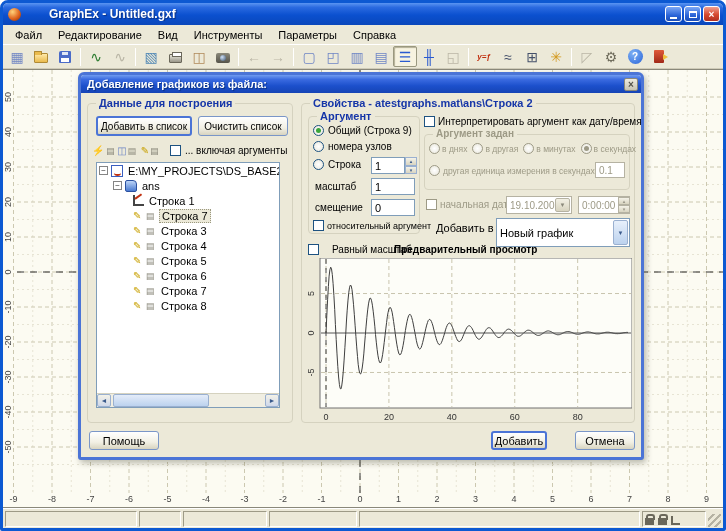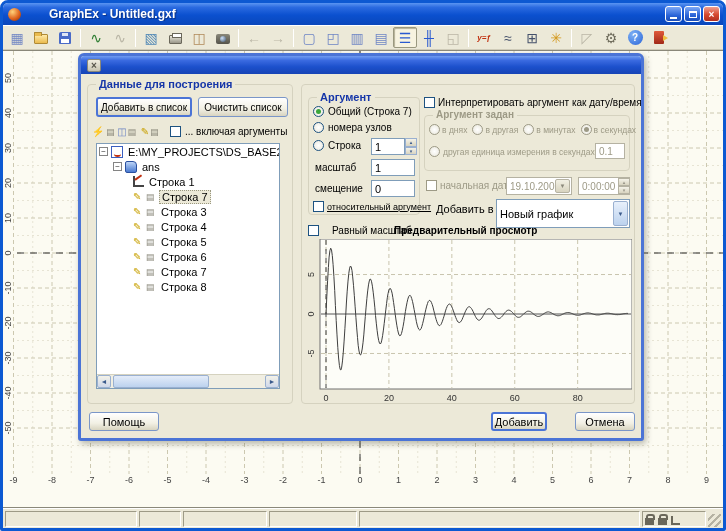--- a/index.html
+++ b/index.html
@@ -138,20 +138,28 @@
         <span class="min-glyph"></span>
       </span>
     <span class="win-btn">
         <span class="max-glyph"></span>
       </span>
     <span class="win-btn close">
         <span>×</span>
       </span>
   </div>
 
+  <div class="menubar" id="menubar">
+      <span class="menu-item">Файл</span>
+      <span class="menu-item">Редактирование</span>
+      <span class="menu-item">Вид</span>
+      <span class="menu-item">Инструменты</span>
+      <span class="menu-item">Параметры</span>
+      <span class="menu-item">Справка</span>
+    </div>
   <div class="toolbar" id="toolbar">
       <span class="tb-btn">
         <span style="color: rgb(114, 135, 196);">▦</span>
       </span>
       <span class="tb-btn">
         <span class="icon-folder"></span>
       </span>
       <span class="tb-btn">
         <span class="icon-floppy"></span>
       </span>
@@ -322,20 +330,21 @@
         <text x="8" y="342" fill="#444" font-size="9" text-anchor="middle" font-family="&quot;Liberation Sans&quot;, sans-serif" transform="rotate(-90 8 342)">-40</text>
         <line x1="14" y1="377" x2="720" y2="377" stroke="#ccc8b0" stroke-dasharray="4 3" stroke-width="1"></line>
         <line x1="14" y1="394.5" x2="720" y2="394.5" stroke="#e7e4d4" stroke-dasharray="2 3" stroke-width="1"></line>
         <text x="8" y="377" fill="#444" font-size="9" text-anchor="middle" font-family="&quot;Liberation Sans&quot;, sans-serif" transform="rotate(-90 8 377)">-50</text>
         <line x1="14" y1="202" x2="720" y2="202" stroke="#333333" stroke-dasharray="7 6" stroke-width="1"></line>
         <line x1="357" y1="0" x2="357" y2="423" stroke="#333333" stroke-dasharray="7 6" stroke-width="1"></line>
       </svg>
 
     <div class="dialog">
       <div class="dlg-titlebar">
+        <span class="dlg-title">Добавление графиков из файла:</span>
         <span class="dlg-close">
             <span>×</span>
           </span>
       </div>
       <div class="dlg-body">
 
         <div class="groupbox" style="left:6px; top:10px; width:206px; height:320px;">
           <span class="legend">Данные для построения</span>
           <button class="xp-btn" style="left:110px; top:12px; width:90px; height:20px; font-size:10px;">Очистить список</button>
           <button class="xp-btn default" style="left:8px; top:12px; width:96px; height:20px; font-size:10px;">Добавить в список</button>
@@ -413,26 +422,27 @@
               <span class="sb-btn">◄</span>
               <span class="sb-track">
                   <span class="sb-thumb"></span>
                 </span>
               <span class="sb-btn">►</span>
             </div>
           </div>
         </div>
 
         <div class="groupbox" style="left:220px; top:10px; width:334px; height:320px;">
+          <span class="legend">Свойства - atestgraphs.mat\ans\Строка 2</span>
 
           <div class="groupbox" style="left:6px; top:12px; width:112px; height:118px;">
             <span class="legend">Аргумент</span>
             <div class="ctl-row small10" style="left:4px; top:8px;">
               <span class="radio checked"></span>
-              <span>Общий (Строка 7)</span>
+              <span>Общий (Строка 9)</span>
             </div>
             <div class="ctl-row small10" style="left:4px; top:24px;">
               <span class="radio"></span>
               <span>номера узлов</span>
             </div>
             <div class="ctl-row small10" style="left:4px; top:42px;">
               <span class="radio"></span>
               <span>Строка</span>
             </div>
             <div class="field" style="left:62px; top:40px; width:34px; height:17px;">1</div>
@@ -441,21 +451,21 @@
                 <span class="arrow-down">▾</span>
             </div>
             <div class="ctl-row small10" style="left:6px; top:64px;">
               <span>масштаб</span>
             </div>
             <div class="field" style="left:62px; top:61px; width:44px; height:17px;">1</div>
             <div class="ctl-row small10" style="left:6px; top:85px;">
               <span>смещение</span>
             </div>
             <div class="field" style="left:62px; top:82px; width:44px; height:17px;">0</div>
-            <div class="ctl-row small9" style="left:4px; top:103px; gap:3px;text-decoration:underline;">
+            <div class="ctl-row small9" style="left:4px; top:103px; gap:3px;">
               <span class="checkbox"></span>
               <span>относительный аргумент</span>
             </div>
           </div>
 
           <div class="ctl-row small10" style="left:122px; top:12px; gap:3px;">
             <span class="checkbox"></span>
             <span class="lbl-bold" style="font-weight:normal">Интерпретировать аргумент как дату/время</span>
           </div>
 

